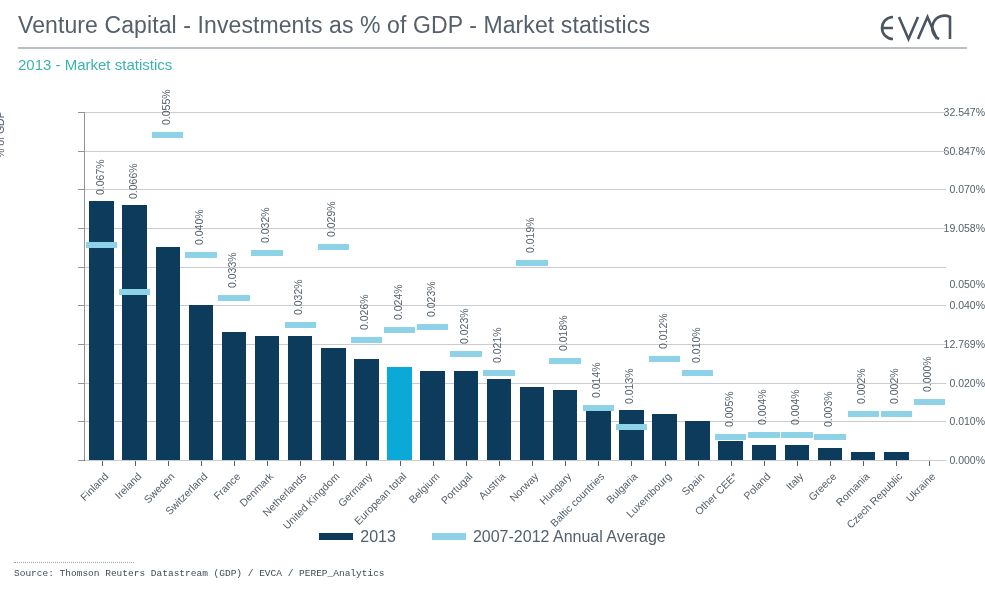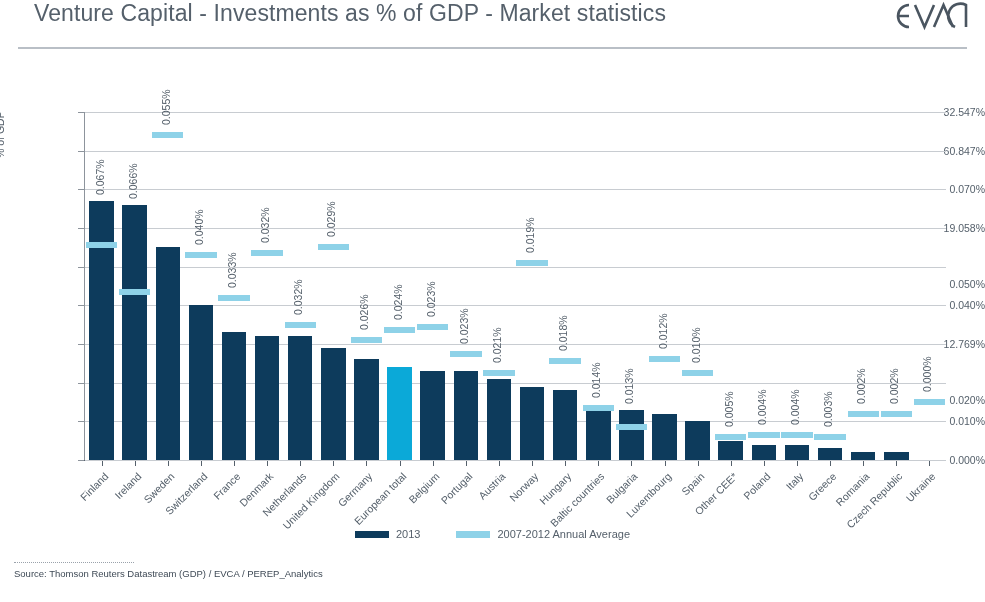--- a/index.html
+++ b/index.html
@@ -18,24 +18,23 @@
 
   
   #header {
     position: absolute;
     left: 0; top: 0;
     width: 985px;
     height: 88px;
   }
   #title-row {
     position: absolute;
-    left: 18px; top: 0;
+    left: 18px; top: 12px;
     width: 950px;
     height: 38px;
-    margin-left: 16px;
   }
   #page-title {
     position: absolute;
     left: 0; top: 0;
     font-size: 23px;
     font-weight: 400;
     color: #55606b;
     letter-spacing: 0.1px;
     white-space: nowrap;
   }
@@ -164,21 +163,21 @@
     transform: rotate(-45deg);
     text-align: right;
   }
 
   
   #legend {
     position: absolute;
     left: 0; top: 437px;
     width: 985px;
     text-align: center;
-    font-size: 11px;
+    font-size: 16px;
     color: #55606b;
   }
   .legend-item {
     display: inline-block;
     margin: 0 18px;
     white-space: nowrap;
   }
   .legend-swatch {
     display: inline-block;
     width: 34px;
@@ -187,20 +186,21 @@
     margin-right: 7px;
   }
   .legend-text { vertical-align: middle; }
 
   
   #footer {
     position: absolute;
     left: 14px;
     top: 562px;
     width: 600px;
+    font-family: Liberation Mono, monospace;
   }
   #footer-rule {
     width: 120px;
     height: 0;
     border-top: 1px dotted #9aa2ab;
     margin-bottom: 4px;
   }
   .footer-line {
     font-size: 9.5px;
     color: #3f4a56;
@@ -219,20 +219,21 @@
         <g fill="none" stroke="#4a5560" stroke-width="2.6" stroke-linecap="butt">
           <path d="M20 7 A11 11 0 1 0 20 29 M9.5 18 L20 18"></path>
           <path d="M26 7 L35.5 29 L45 7"></path>
           <path d="M45 29 L54.5 7 L64 29"></path>
           <path d="M66 29 A11 11 0 0 1 77 7 L77 29"></path>
         </g>
       </svg>
     </div>
   </div>
   <div id="title-rule"></div>
+  <div id="subtitle">2013 - Market statistics</div>
 </div>
 
 <div id="chart">
   <div id="ylabel">% of GDP</div>
   <div id="axis-line-y"></div>
   <div id="axis-line-x"></div>
   <div id="yticks">
       <div class="ytick-label" style="top: 22px;">32.547%</div>
       <div class="ytick-mark" style="top: 22px;"></div>
       <div class="ytick-label" style="top: 60.6667px;">60.847%</div>
@@ -240,21 +241,21 @@
       <div class="ytick-label" style="top: 99.3333px;">0.070%</div>
       <div class="ytick-mark" style="top: 99.3333px;"></div>
       <div class="ytick-label" style="top: 138px;">19.058%</div>
       <div class="ytick-mark" style="top: 138px;"></div>
       <div class="ytick-label" style="top: 194px;">0.050%</div>
       <div class="ytick-mark" style="top: 176.667px;"></div>
       <div class="ytick-label" style="top: 215.333px;">0.040%</div>
       <div class="ytick-mark" style="top: 215.333px;"></div>
       <div class="ytick-label" style="top: 254px;">12.769%</div>
       <div class="ytick-mark" style="top: 254px;"></div>
-      <div class="ytick-label" style="top: 292.667px; margin-top: 17px;">0.020%</div>
+      <div class="ytick-label" style="top: 292.667px;">0.020%</div>
       <div class="ytick-mark" style="top: 292.667px;"></div>
       <div class="ytick-label" style="top: 331.333px;">0.010%</div>
       <div class="ytick-mark" style="top: 331.333px;"></div>
       <div class="ytick-label" style="top: 370px;">0.000%</div>
       <div class="ytick-mark" style="top: 370px;"></div>
     </div>
   <div id="plot">
     <div id="grid">
         <div class="gridline" style="top: 0px;"></div>
         <div class="gridline" style="top: 38.6667px;"></div>

